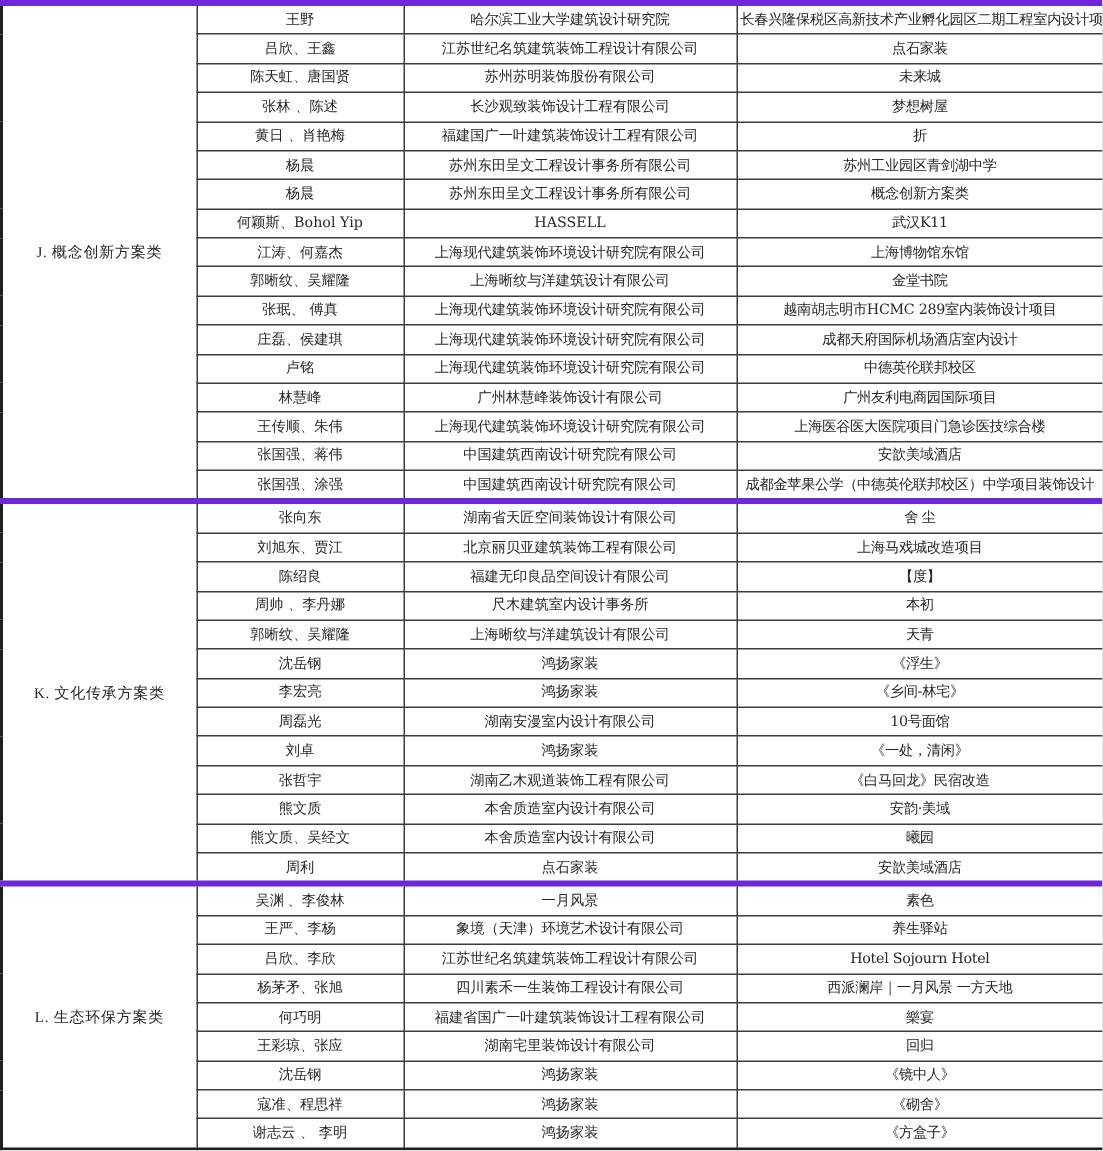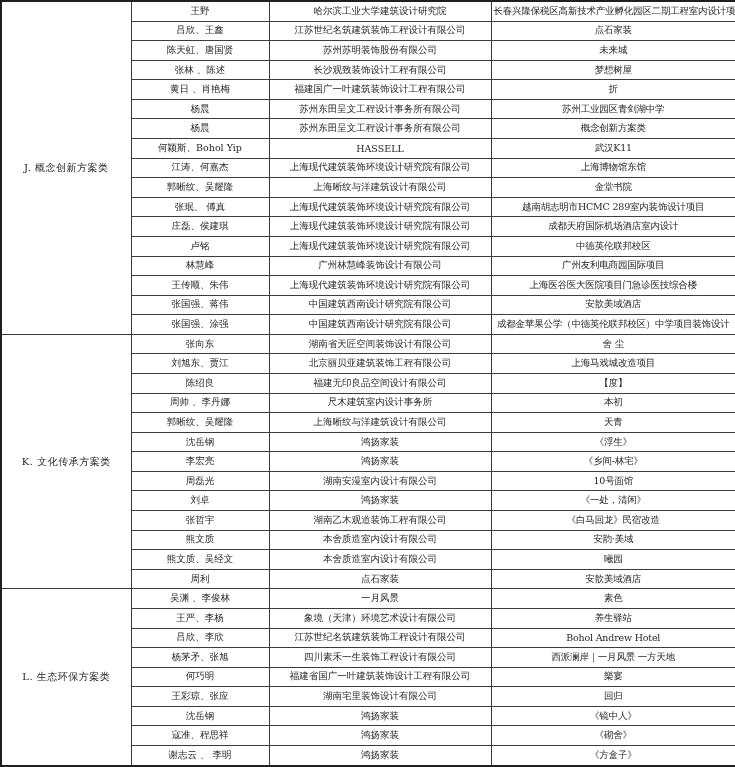--- a/index.html
+++ b/index.html
@@ -25,21 +25,22 @@
   table.awards td {
     border: 1px solid #3c3c3c;
     text-align: center;
     vertical-align: middle;
     padding: 0 2px;
     white-space: nowrap;
     overflow: hidden;
     height: 18px;
   }
   table.awards tr.section-start td {
-    border-top: 1px solid #6d28d9;
+    border-top: 4px solid #6d28d9;
+    font-family: Liberation Serif, serif;
   }
   table.awards {
     border: 2px solid #1f1f1f;
   }
   td.category-cell {
     font-size: 10px;
     letter-spacing: 0.5px;
   }
   td.project-cell {
     letter-spacing: -0.2px;
@@ -216,21 +217,21 @@
           <td class="project-cell">素色</td>
         </tr>
         <tr>
           <td class="names-cell">王严、李杨</td>
           <td class="company-cell">象境（天津）环境艺术设计有限公司</td>
           <td class="project-cell">养生驿站</td>
         </tr>
         <tr>
           <td class="names-cell">吕欣、李欣</td>
           <td class="company-cell">江苏世纪名筑建筑装饰工程设计有限公司</td>
-          <td class="project-cell">Bohol Andrew Hotel</td>
+          <td class="project-cell">Hotel Sojourn Hotel</td>
         </tr>
         <tr>
           <td class="names-cell">杨茅矛、张旭</td>
           <td class="company-cell">四川素禾一生装饰工程设计有限公司</td>
           <td class="project-cell">西派澜岸｜一月风景 一方天地</td>
         </tr>
         <tr>
           <td class="names-cell">何巧明</td>
           <td class="company-cell">福建省国广一叶建筑装饰设计工程有限公司</td>
           <td class="project-cell">樂宴</td>

